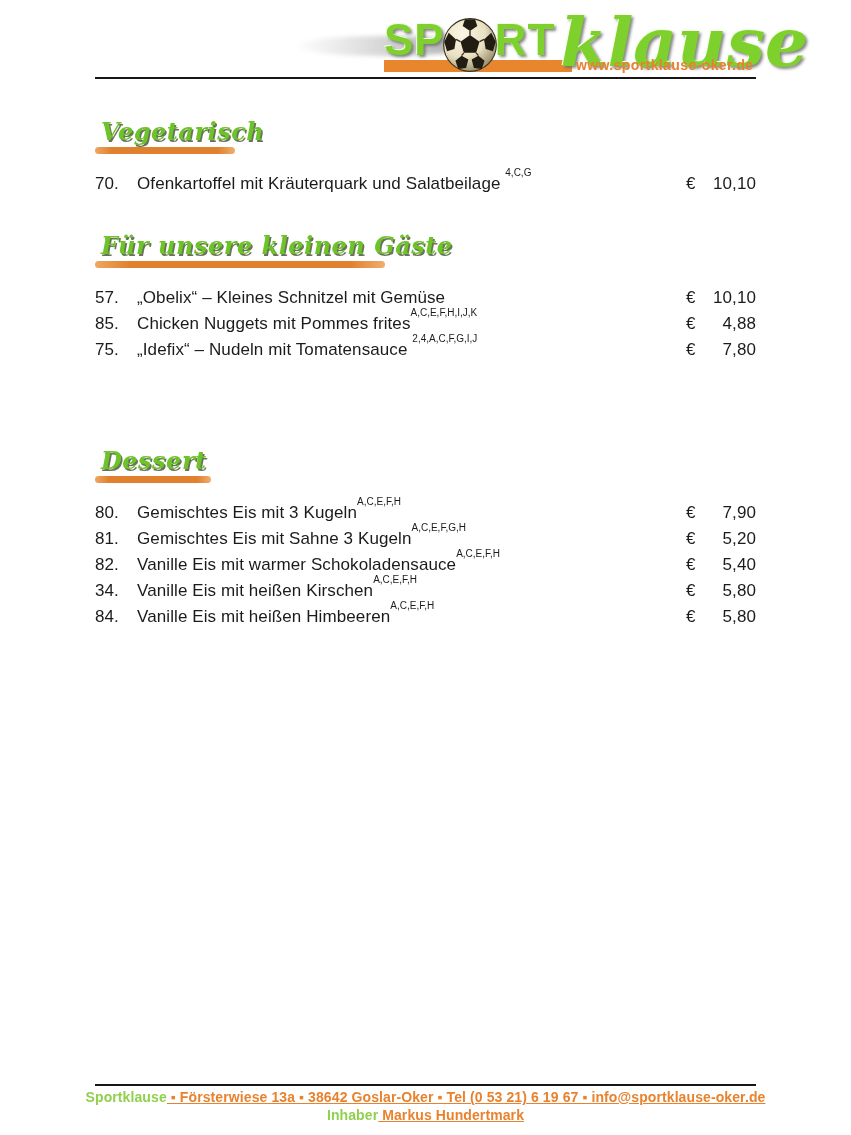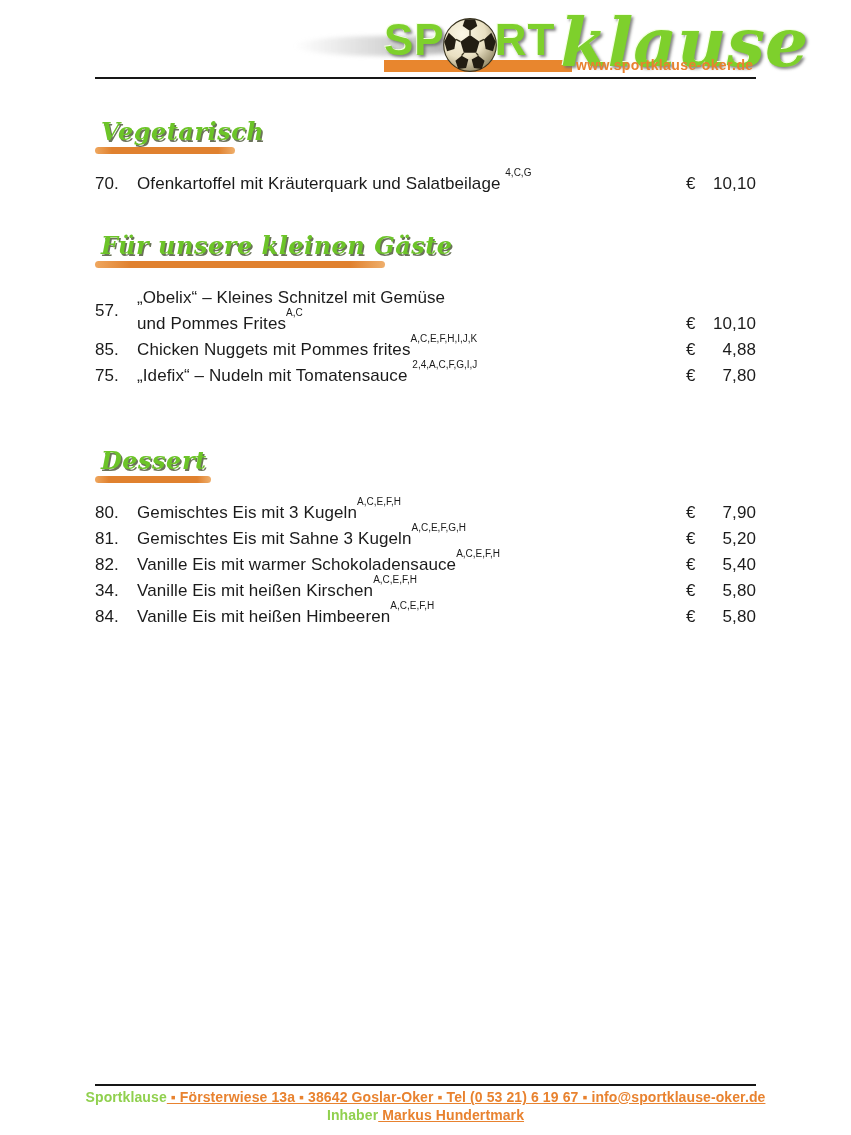--- a/index.html
+++ b/index.html
@@ -104,21 +104,20 @@
   </div>
 
   <div class="section sec-2">
     <span class="heading">Für unsere kleinen Gäste</span>
     <div class="underline u-2"></div>
     <div class="items">
       <div class="row">
         <span class="num">57.</span>
         <span class="dish">
           <span class="line"><span>„Obelix“ – Kleines Schnitzel mit Gemüse</span><sup class="allergens"></sup></span>
-          <span class="line"><span>und Pommes Frites</span><sup class="allergens">A,C</sup></span>
         </span>
         <span class="price">
           <span>€</span>
           <span>10,10</span>
         </span>
       </div>
       <div class="row">
         <span class="num">85.</span>
         <span class="dish">
             <span class="line"><span>Chicken Nuggets mit Pommes frites</span><sup class="allergens">A,C,E,F,H,I,J,K</sup></span>

